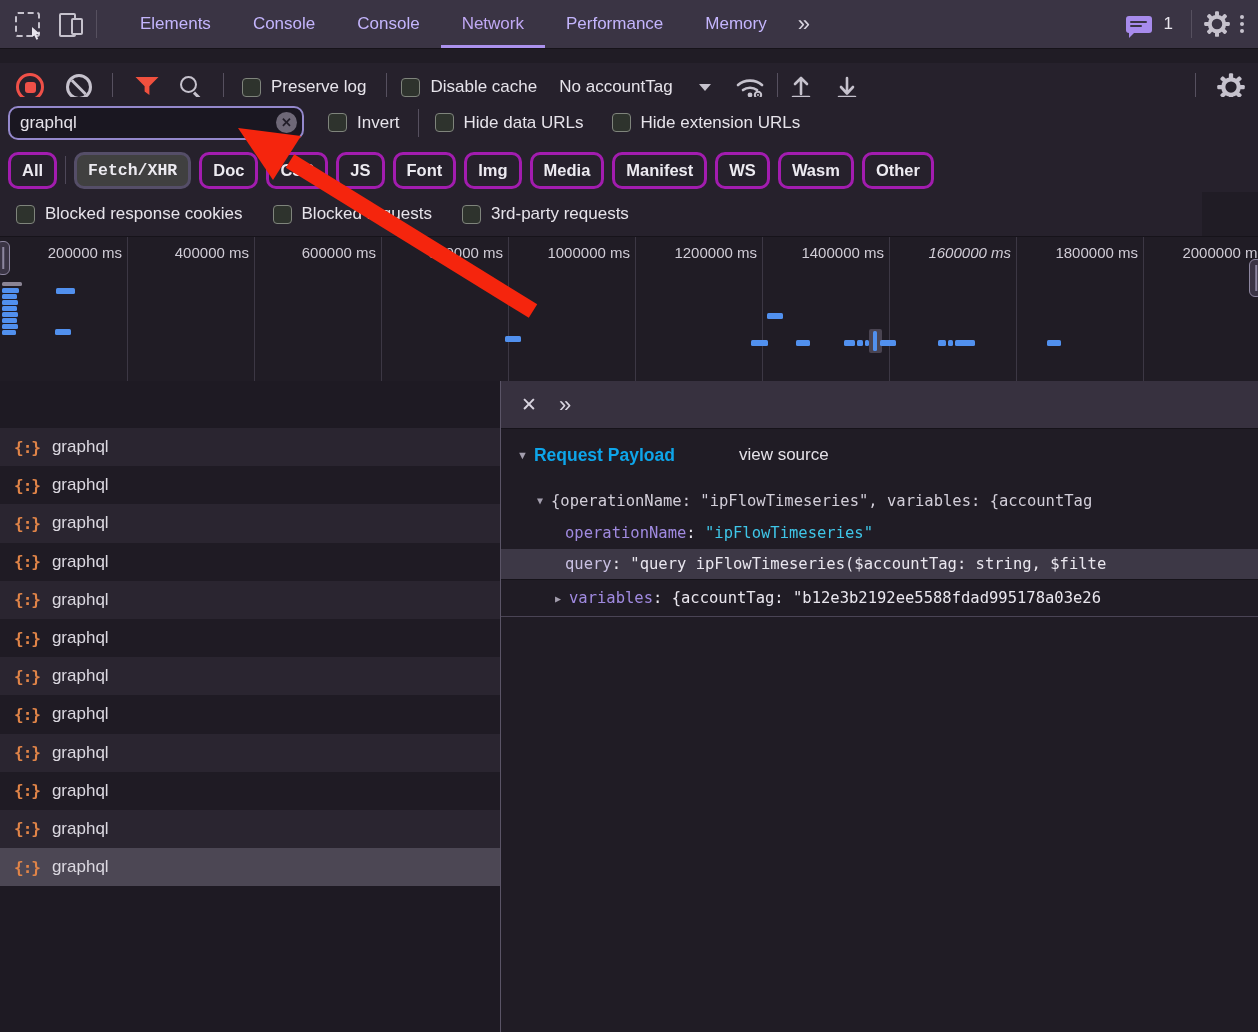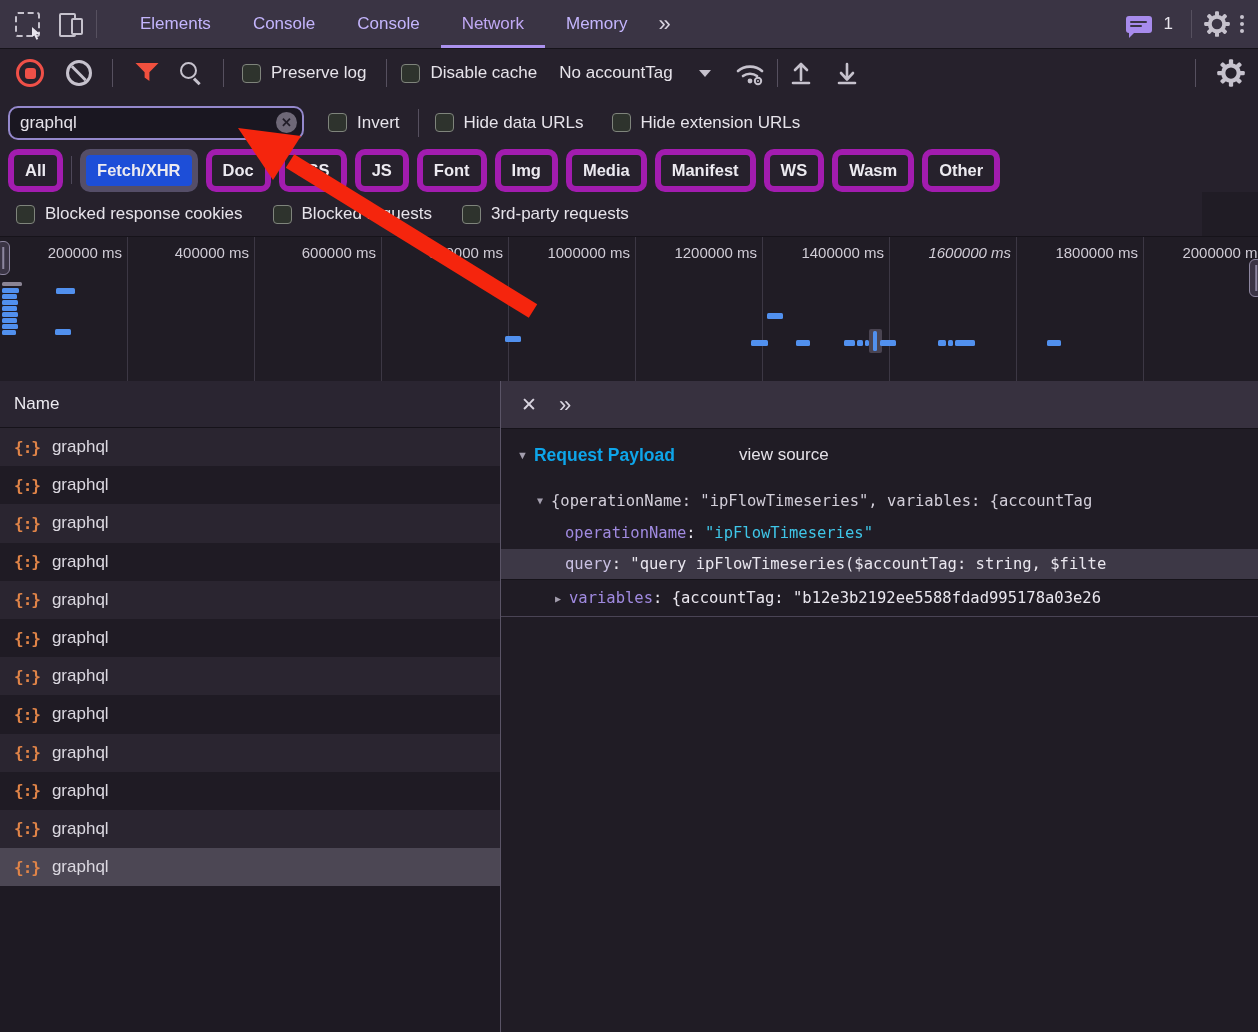--- a/index.html
+++ b/index.html
@@ -22,21 +22,21 @@
   .badge-num{font-size:17px;color:#e9e6ee;margin:0 10px 0 8px;}
   .kebab{display:flex;flex-direction:column;gap:3px;padding:0 14px 0 6px;}
   .kebab span{width:4px;height:4px;border-radius:50%;background:#c6c2cd;}
   
   .inspect{width:21px;height:21px;border:2px dashed #c6c2cd;border-radius:3px;position:relative;}
   .inspect svg{position:absolute;right:-5px;bottom:-5px;}
   .device{position:relative;width:24px;height:22px;}
   .device .tablet{position:absolute;left:0;top:0;width:13px;height:20px;border:2px solid #c6c2cd;border-radius:2px;}
   .device .phone{position:absolute;right:0;bottom:0;width:8px;height:13px;border:2px solid #c6c2cd;border-radius:2px;background:#3a3444;}
   
-  .nettoolbar{position:absolute;left:0;top:49px;width:1258px;height:48px;background:#26212c;display:flex;align-items:center;}
+  .nettoolbar{position:absolute;left:0;top:63px;width:1258px;height:48px;background:#26212c;display:flex;align-items:center;}
   .rec{width:22px;height:22px;border:3px solid #ef5048;border-radius:50%;display:flex;align-items:center;justify-content:center;margin-left:16px;}
   .rec i{width:11px;height:11px;background:#ef5048;border-radius:3px;}
   .block{width:20px;height:20px;border:3px solid #c6c2cd;border-radius:50%;position:relative;margin-left:22px;overflow:hidden;}
   .block i{position:absolute;left:-3px;top:8.5px;width:26px;height:3px;background:#c6c2cd;transform:rotate(45deg);}
   .funnel{width:24px;height:21px;background:#f0503e;margin-left:22px;
           clip-path:polygon(0 0,100% 0,60% 46%,60% 88%,40% 72%,40% 46%);}
   .mag{position:relative;width:24px;height:24px;margin-left:20px;}
   .mag i{position:absolute;left:1px;top:1px;width:13px;height:13px;border:2.5px solid #c6c2cd;border-radius:50%;}
   .mag b{position:absolute;right:2px;bottom:3px;width:8px;height:2.5px;background:#c6c2cd;transform:rotate(45deg);}
   .checkbox{width:17px;height:17px;border:1.5px solid #7f847c;background:#2e332d;border-radius:4px;flex:0 0 auto;}
@@ -47,23 +47,23 @@
   .nettoolbar svg,.topbar svg.gearsvg{display:block;}
   
   .filterrow{position:absolute;left:0;top:97px;width:1258px;height:51px;background:#26212c;display:flex;align-items:center;}
   .filter-input{position:relative;width:296px;height:34px;margin-left:8px;flex:0 0 auto;}
   .filter-input input{width:100%;height:100%;box-sizing:border-box;background:#1a1721;border:2px solid #9488cc;border-radius:10px;
        color:#e6e3ea;font-size:17px;padding:0 34px 0 10px;outline:none;font-family:"Liberation Sans",sans-serif;}
   .clearx{position:absolute;right:7px;top:6px;width:21px;height:21px;border-radius:50%;background:#6e6877;
        display:flex;align-items:center;justify-content:center;color:#211d28;font-size:13px;font-weight:bold;}
   
   .chiprow{position:absolute;left:0;top:148px;width:1258px;height:44px;background:#26212c;display:flex;align-items:center;}
-  .chip{height:31px;border:6px solid #a21caf;border-radius:10px;padding:0 11px;margin-left:8px;
+  .chip{height:31px;border:3px solid #a21caf;border-radius:10px;padding:0 11px;margin-left:8px;
         display:flex;align-items:center;font-size:16.5px;font-weight:bold;color:#eceaf0;flex:0 0 auto;background:transparent;}
-  .chip.selected{background:#1d4ed8;border-color:#554e68;}
+  .chip.selected{background:#404040;border-color:#554e68;font-family:Liberation Mono, monospace;}
   .chipdiv{width:1px;height:28px;background:#4e4859;margin-left:8px;}
   
   .blockedrow{position:absolute;left:0;top:192px;width:1202px;height:44px;background:#26212c;display:flex;align-items:center;}
   
   .timeline{position:absolute;left:0;top:236px;width:1258px;height:144px;background:#201c25;
             border-top:1px solid #16131a;border-bottom:1px solid #16131a;overflow:hidden;}
   .gridline{position:absolute;top:0;width:1px;height:144px;background:#3c3744;}
   .tick{position:absolute;top:7px;width:124px;text-align:right;font-size:15px;color:#d0ccd6;}
   .bar{position:absolute;background:#5190ee;border-radius:1.5px;}
   .bar.gray{background:#8a8494;}
@@ -124,20 +124,21 @@
         <div class="tablet"></div>
           <div class="phone"></div>
       </div>
     </div>
     <div class="vdiv"></div>
     <div class="tabs" id="main-tabs">
         <span class="tab">Elements</span>
         <span class="tab">Console</span>
         <span class="tab">Console</span>
         <span class="tab active">Network</span>
+        <span class="tab">Performance</span>
         <span class="tab">Memory</span>
       </div>
     <span class="chev">»</span>
     <div class="topbar-right">
       <div class="iconbtn">
         <div class="bubble">
             <i class="l1"></i>
             <i class="l2"></i>
             <b></b>
           </div>
@@ -336,23 +337,20 @@
       <div class="bar marker" style="left: 869px; top: 92px; width: 13px; height: 24px;"></div>
       <div class="bar" style="left: 873px; top: 94px; width: 4px; height: 20px;"></div>
       <div class="bar" style="left: 880px; top: 103px; width: 16px; height: 6px;"></div>
       <div class="bar" style="left: 938px; top: 103px; width: 8px; height: 6px;"></div>
       <div class="bar" style="left: 948px; top: 103px; width: 5px; height: 6px;"></div>
       <div class="bar" style="left: 955px; top: 103px; width: 20px; height: 6px;"></div>
       <div class="bar" style="left: 1047px; top: 103px; width: 14px; height: 6px;"></div>
     </div>
 
   <div class="leftpane">
-    <div class="colheader">
-      <span>Name</span>
-    </div>
     <div class="rows" id="reqrows">
         <div class="reqrow odd">
           <span class="jsonicon">{:}</span>
           <span class="reqname">graphql</span>
         </div>
         <div class="reqrow even">
           <span class="jsonicon">{:}</span>
           <span class="reqname">graphql</span>
         </div>
         <div class="reqrow odd">

